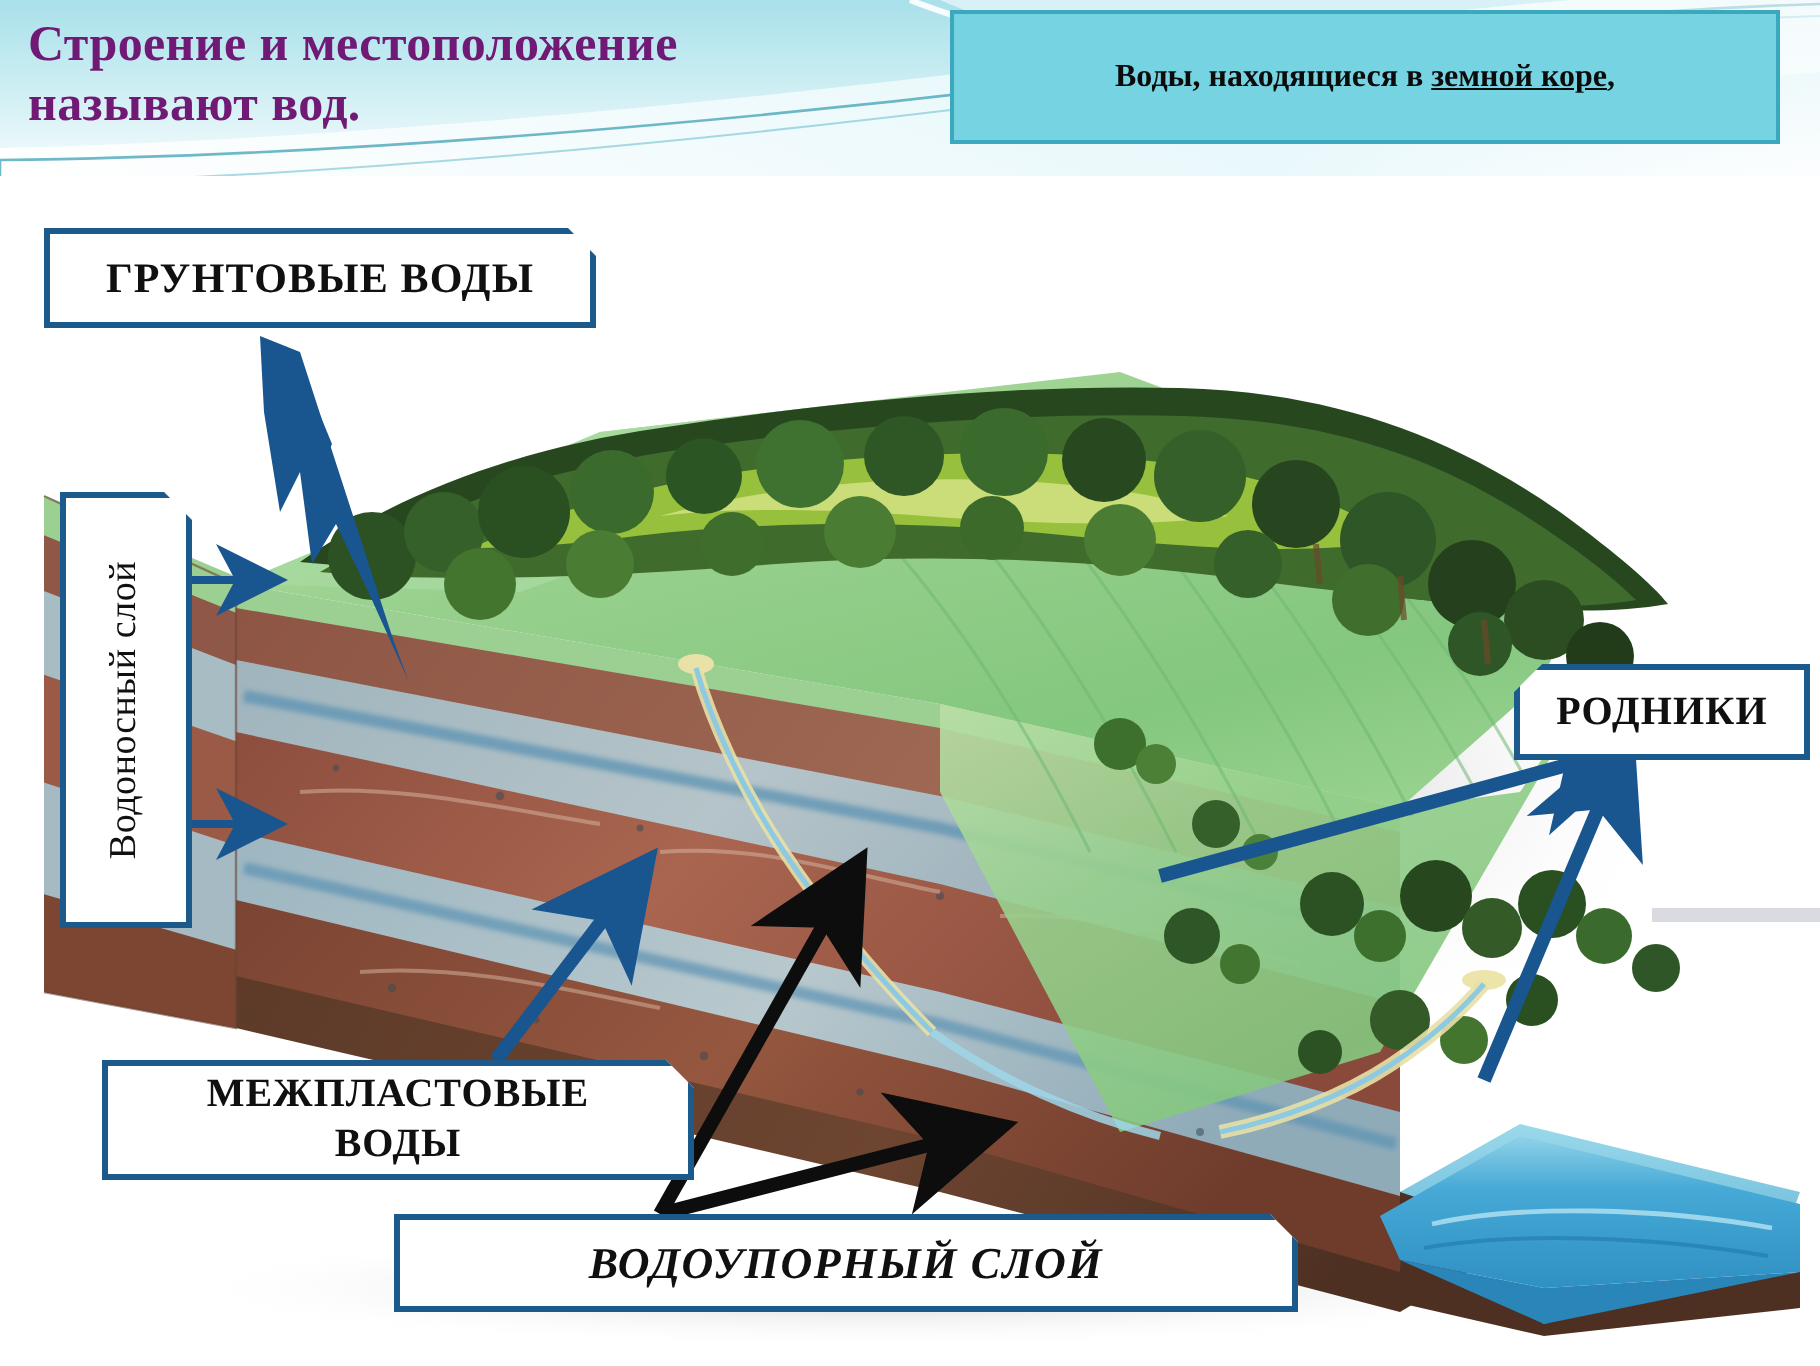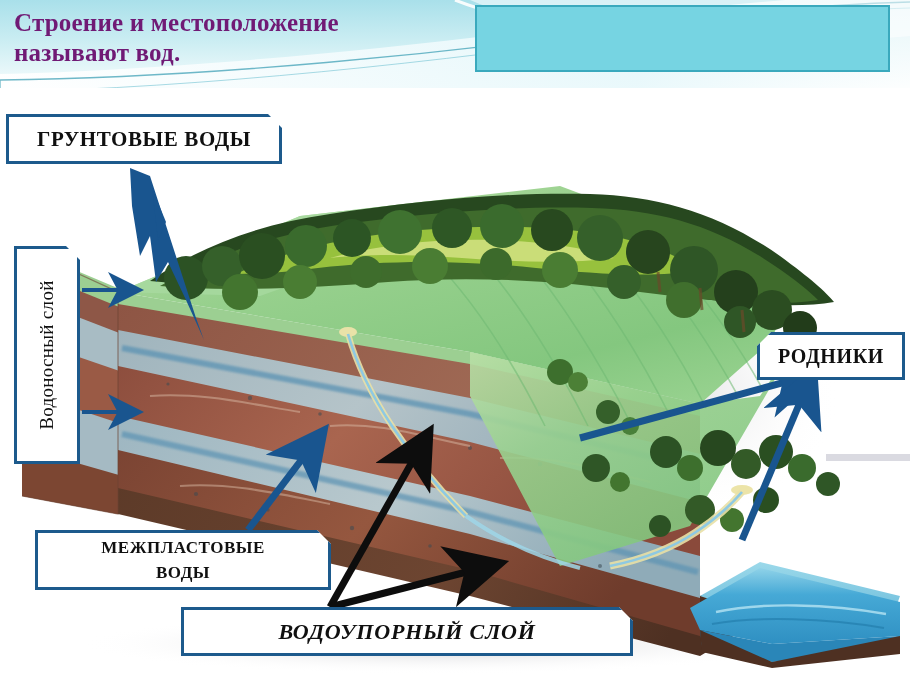--- a/index.html
+++ b/index.html
@@ -78,20 +78,21 @@
     justify-content: center;
     text-align: center;
     color: #101010;
     font-family: "Liberation Serif", "DejaVu Serif", serif;
     font-weight: bold;
     z-index: 30;
   }
   .bevel-r {
     border: 3px solid #1d5a8c;
     clip-path: polygon(0 0, calc(100% - 14px) 0, 100% 14px, 100% 100%, 0 100%);
+    margin-left: 16px;
   }
   .bevel-l {
     border: 3px solid #1d5a8c;
     clip-path: polygon(14px 0, 100% 0, 100% 100%, 0 100%, 0 14px);
     justify-content: center;
   }
 
   #label-grunt {
     left: 6px; top: 114px;
     width: 276px; height: 50px;
@@ -111,21 +112,21 @@
   }
   #label-rodniki {
     left: 757px; top: 332px;
     width: 148px; height: 48px;
     font-size: 20px;
     letter-spacing: 0.6px;
   }
   #label-mezh {
     left: 35px; top: 530px;
     width: 296px; height: 60px;
-    font-size: 17px;
+    font-size: 20px;
     line-height: 25px;
     letter-spacing: 0.5px;
     flex-direction: column;
   }
   #label-vodoupor {
     left: 181px; top: 607px;
     width: 452px; height: 49px;
     font-size: 22px;
     font-style: italic;
     letter-spacing: 0.8px;
@@ -167,20 +168,23 @@
       <path d="M455,0 C505,20 585,34 705,38" fill="none" stroke="#ffffff" stroke-width="3" opacity="0.9"></path>
       <rect x="0" y="88" width="910" height="8" fill="#ffffff"></rect>
     </svg>
     <div class="title">
       <div>Строение и местоположение</div>
       <div>называют вод.</div>
     </div>
   </div>
 
   <div class="definition">
+    <div class="dline">
+      <span>Воды, находящиеся в </span><span class="u">земной коре</span><span>,</span>
+    </div>
   </div>
 
   <div class="scene">
     <svg width="910" height="587" viewBox="0 0 910 587">
       <defs>
 
         <linearGradient id="gFaceSoil" x1="0" y1="0" x2="1" y2="0.2">
           <stop offset="0%" stop-color="#8e5544"></stop>
             <stop offset="100%" stop-color="#a5705a"></stop>
         </linearGradient>

